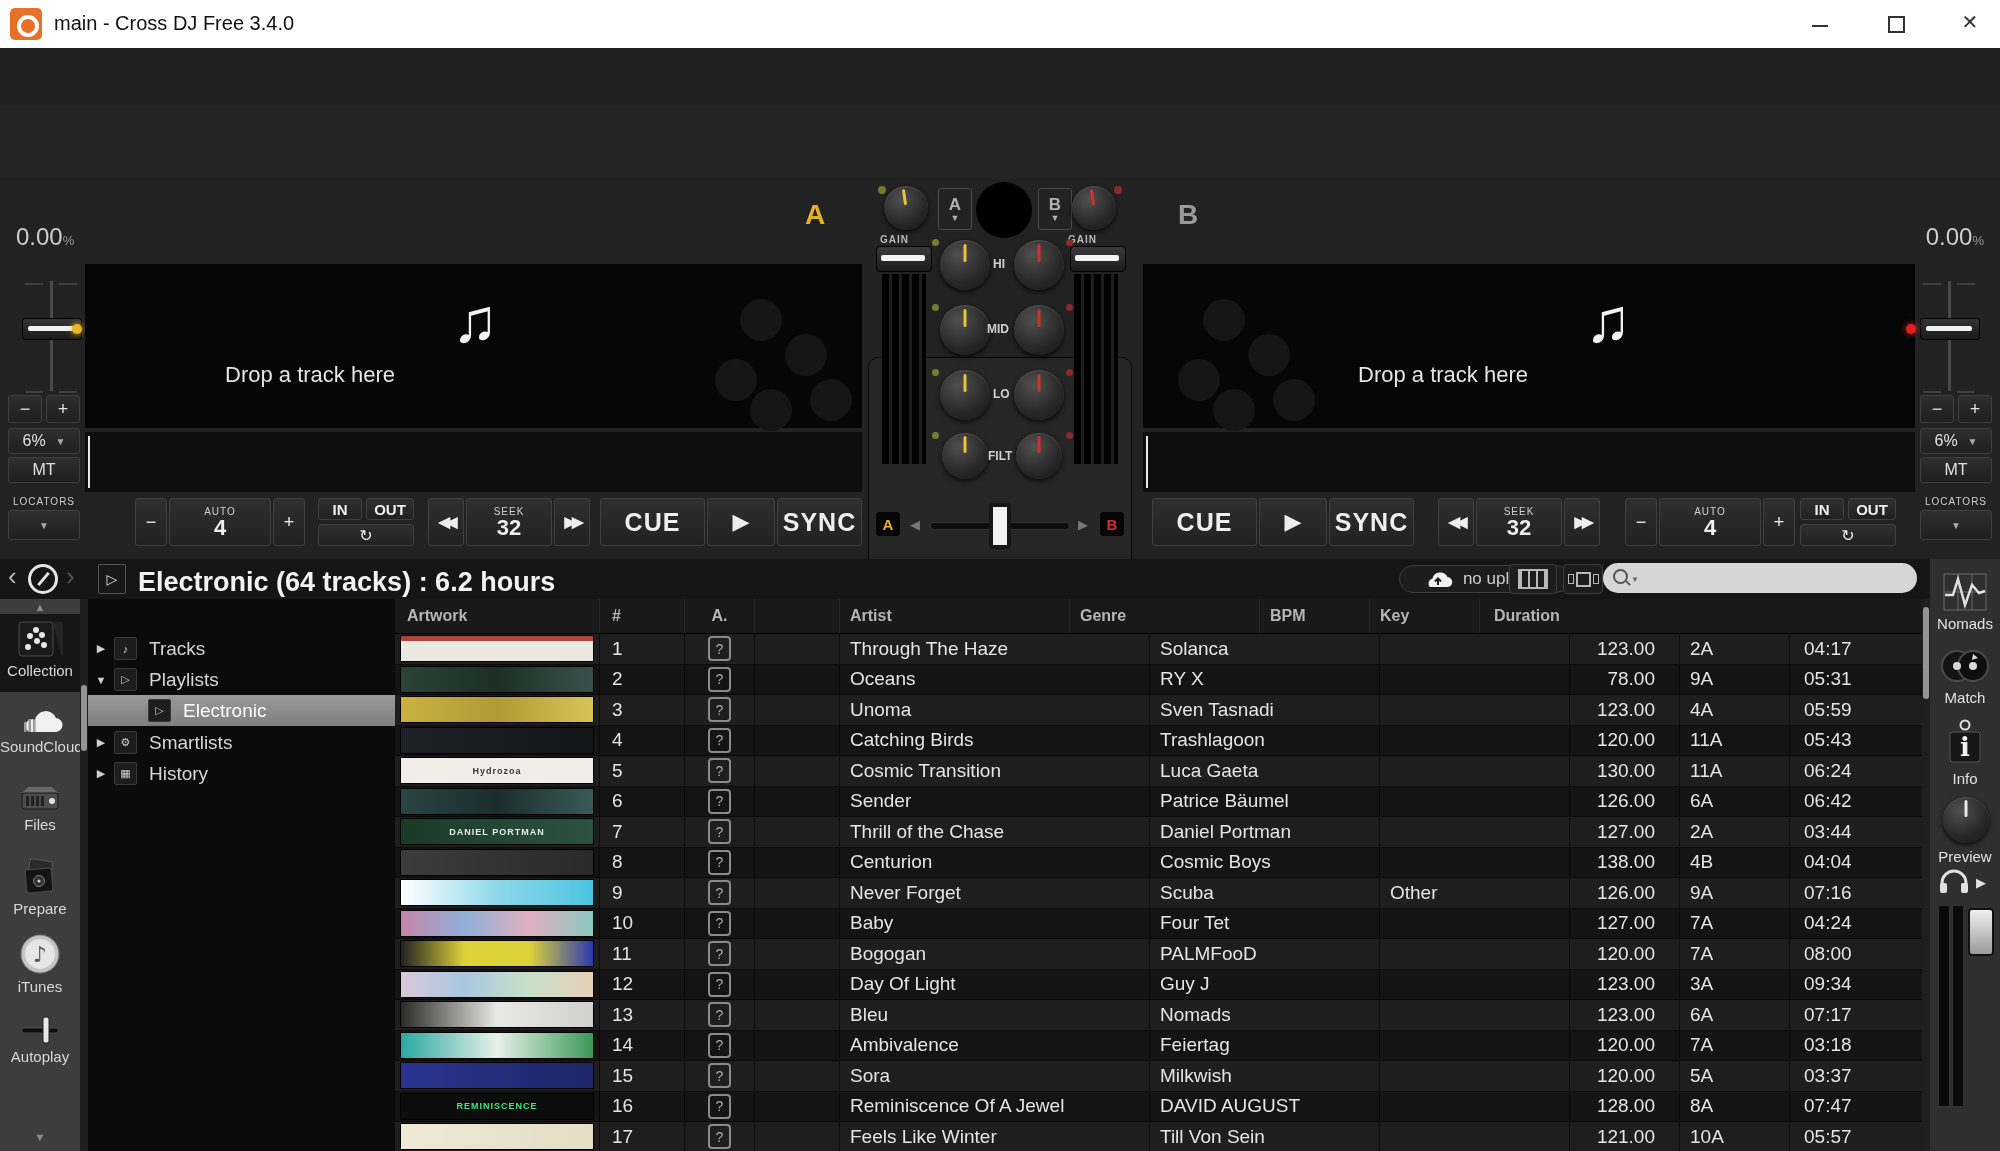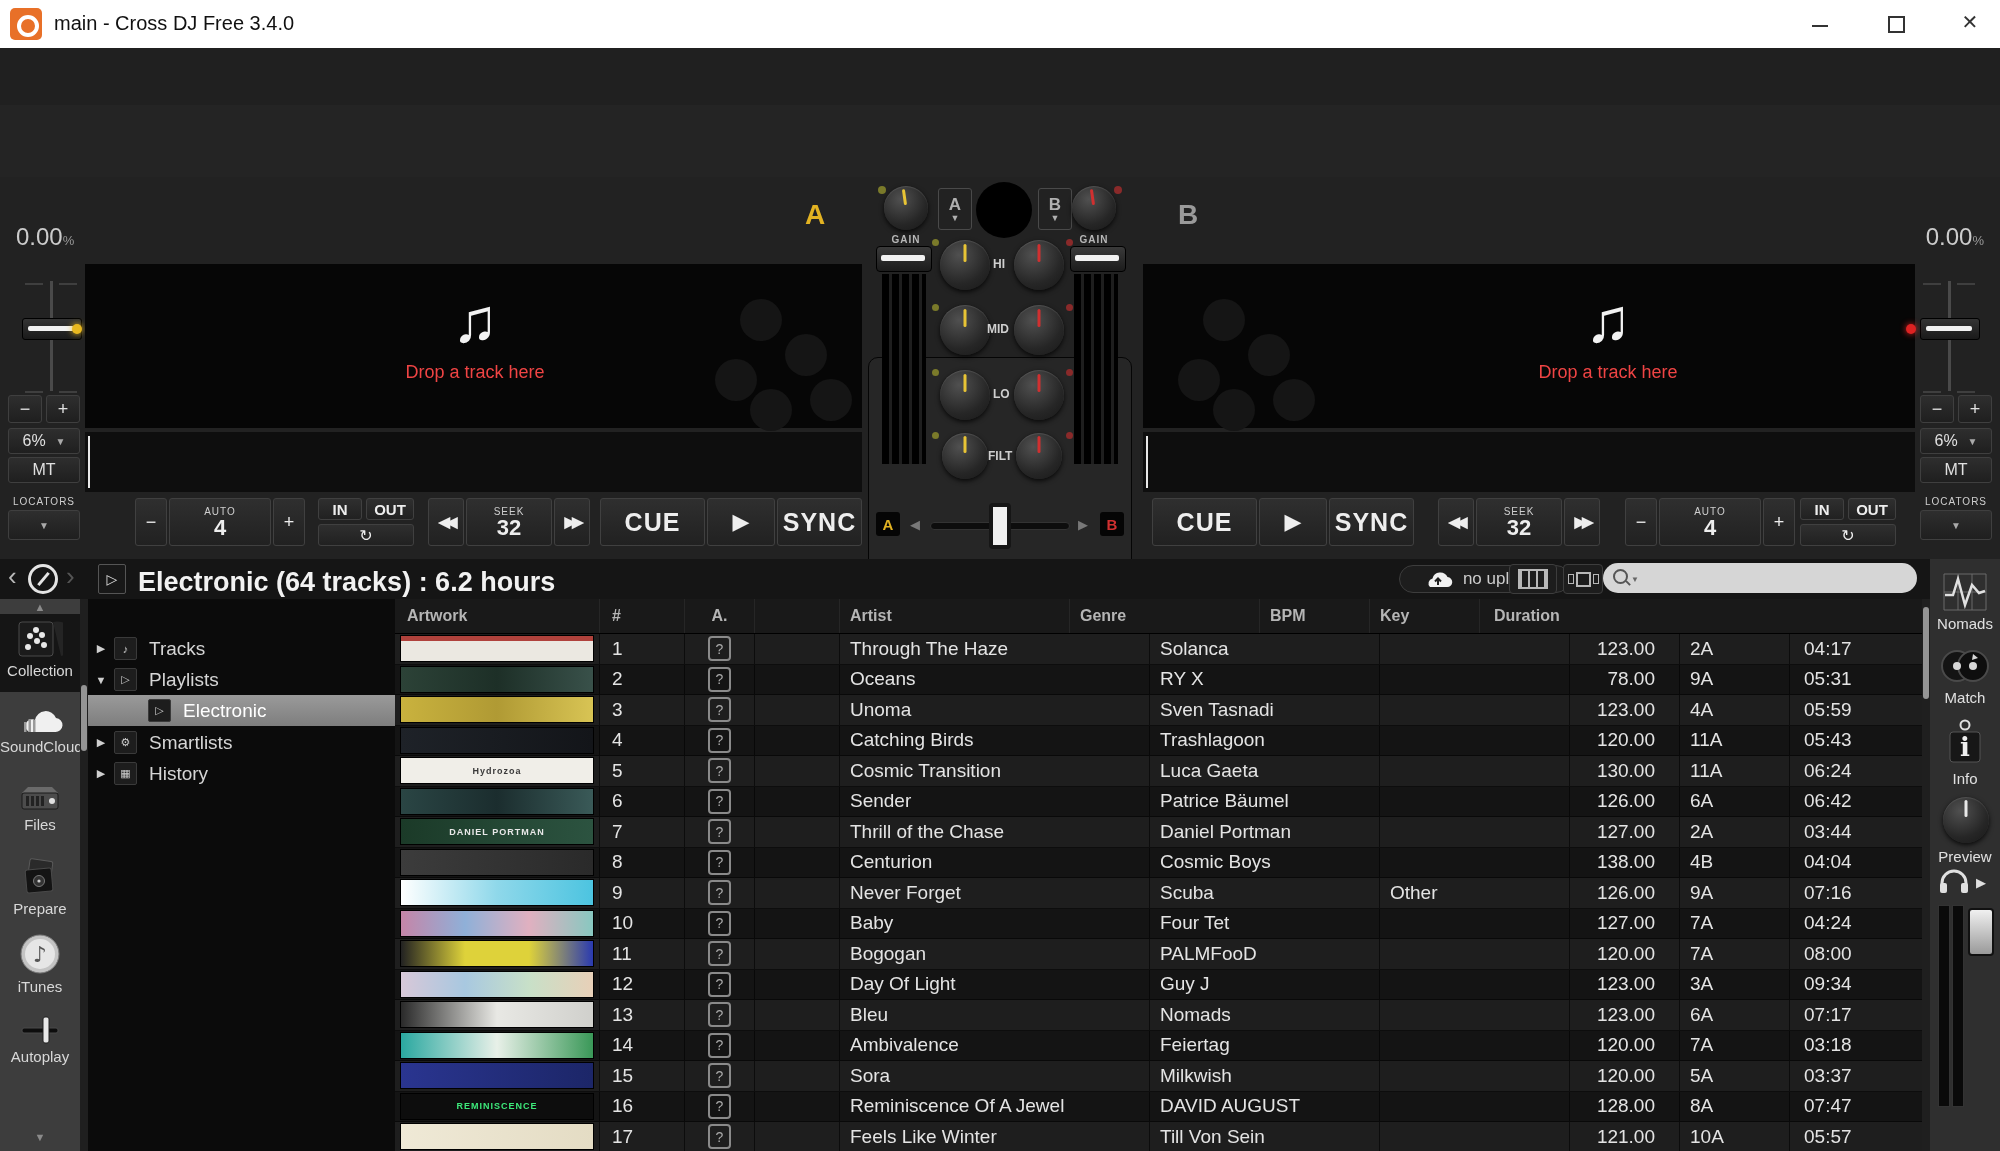--- a/index.html
+++ b/index.html
@@ -38,35 +38,35 @@
   .clock{left:1918px;top:60px;font-size:28px;font-weight:bold;color:#eaeaea;}
   
   .fxrow{left:0;top:105px;width:2000px;height:72px;background:#242424;border-bottom:1px solid #0a0a0a;}
   .fxbtn{top:118px;height:40px;background:#121212;border:1px solid #3a3a3a;border-radius:3px;color:#f0f0f0;display:flex;align-items:center;justify-content:center;font-weight:bold;box-sizing:border-box;}
   .fxname{font-size:22px;}
   .fxdd{font-size:17px;color:#ddd;gap:14px;}
   .ddarrow{font-size:10px;color:#aaa;}
   .knob{border-radius:50%;background:radial-gradient(circle at 38% 30%,#505050,#262626 62%,#181818);box-shadow:0 2px 5px rgba(0,0,0,.8), inset 0 1px 1px rgba(255,255,255,.12);position:absolute;}
   .knob .ind{position:absolute;inset:0;}
   .knob .ind::after{content:"";position:absolute;left:50%;top:7%;width:3px;height:37%;transform:translateX(-50%);background:var(--ind,#eee);border-radius:2px;}
-  .klabel{font-size:10px;color:#b8b8b8;letter-spacing:1px;text-align:center;}
+  .klabel{font-size:10px;color:#b8b8b8;letter-spacing:1px;text-align:left;}
   
   .decks{left:0;top:177px;width:2000px;height:382px;background:#222222;border-bottom:2px solid #000;}
   .pitchval{font-size:24px;color:#cccccc;}
   .pitchunit{font-size:13px;color:#999;}
   .sl-track{width:3px;background:#4a4a4a;}
   .sl-tick{height:2px;background:#3f3f3f;}
   .sl-handle{width:58px;height:20px;background:linear-gradient(#343434,#1a1a1a);border:1px solid #000;border-radius:3px;}
   .sl-stripe{position:absolute;left:5px;top:7px;width:46px;height:5px;background:#f2f2f2;border-radius:2px;}
   .led{border-radius:50%;}
   .smallbtn{background:linear-gradient(#2e2e2e,#1f1f1f);border:1px solid #3f3f3f;border-radius:3px;color:#e0e0e0;display:flex;align-items:center;justify-content:center;box-sizing:border-box;}
   .loclbl{font-size:10px;color:#cfcfcf;letter-spacing:1px;text-align:center;}
   .dropzone{background:#060606;}
   .dropnote{font-size:62px;color:#f2f2f2;text-align:center;line-height:1;}
-  .droptext{font-size:18px;color:#ef4444;text-align:center;}
+  .droptext{font-size:22px;color:#e5e5e5;text-align:left;}
   .dot{position:absolute;border-radius:50%;background:#151515;}
   .deckletterA{font-size:28px;font-weight:bold;color:#e3b322;}
   .deckletterB{font-size:28px;font-weight:bold;color:#9a9a9a;}
   .beatstrip{background:#0e0e0e;}
   .playhead{width:2px;background:#e8e8e8;}
   .tbtn{background:linear-gradient(#2f2f2f,#212121);border:1px solid #404040;border-radius:3px;color:#eee;display:flex;flex-direction:column;align-items:center;justify-content:center;box-sizing:border-box;}
   .tbig{font-size:25px;font-weight:bold;letter-spacing:1px;}
   .tsm{font-size:10px;color:#cfcfcf;letter-spacing:1px;}
   .tval{font-size:22px;font-weight:bold;line-height:1;}
   .seekgl{font-size:15px;letter-spacing:-4px;font-weight:bold;}

